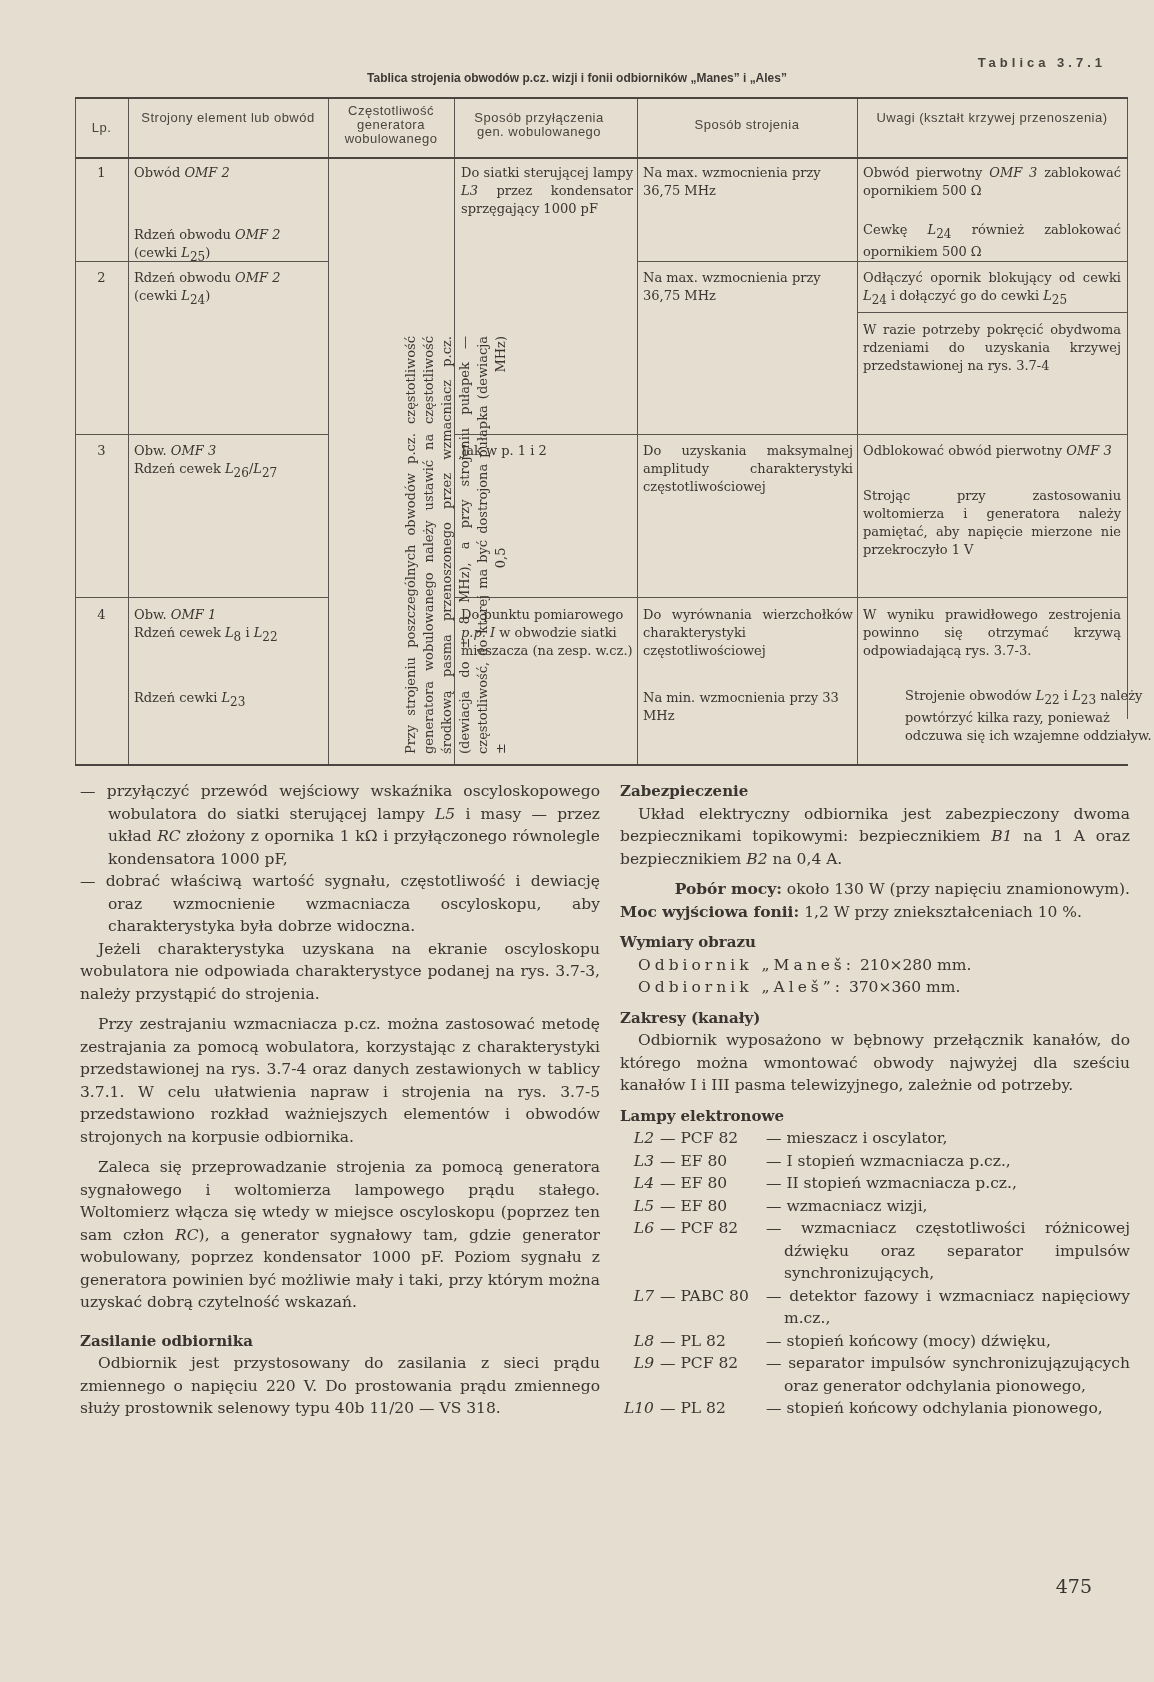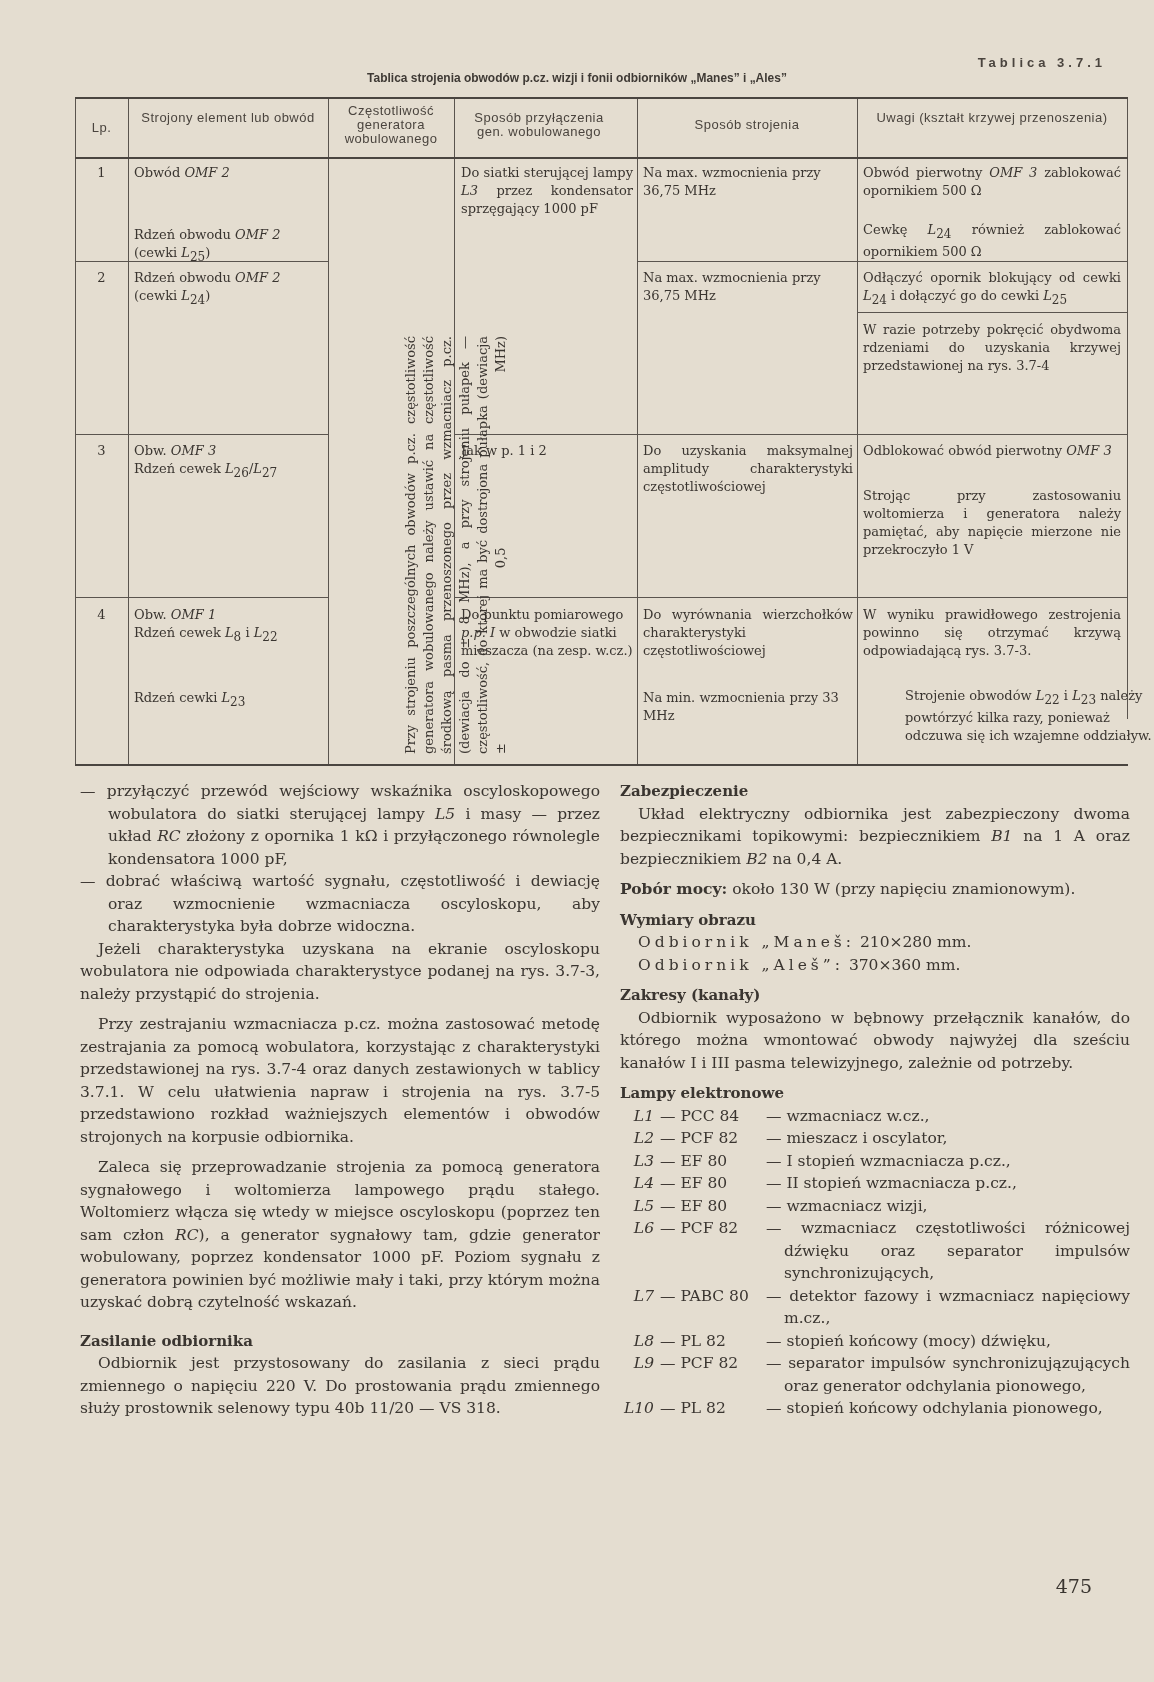--- a/index.html
+++ b/index.html
@@ -121,33 +121,29 @@
   <p class="ind">Jeżeli charakterystyka uzyskana na ekranie oscyloskopu wobulatora nie odpowiada charakterystyce podanej na rys. 3.7-3, należy przystąpić do strojenia.</p>
   <p class="ind gap">Przy zestrajaniu wzmacniacza p.cz. można zastosować metodę zestrajania za pomocą wobulatora, korzystając z charakterystyki przedstawionej na rys. 3.7-4 oraz danych zestawionych w tablicy 3.7.1. W celu ułatwienia napraw i strojenia na rys. 3.7-5 przedstawiono rozkład ważniejszych elementów i obwodów strojonych na korpusie odbiornika.</p>
   <p class="ind gap">Zaleca się przeprowadzanie strojenia za pomocą generatora sygnałowego i woltomierza lampowego prądu stałego. Woltomierz włącza się wtedy w miejsce oscyloskopu (poprzez ten sam człon <i>RC</i>), a generator sygnałowy tam, gdzie generator wobulowany, poprzez kondensator 1000 pF. Poziom sygnału z generatora powinien być możliwie mały i taki, przy którym można uzyskać dobrą czytelność wskazań.</p>
   <p class="h" style="margin-top:16px">Zasilanie odbiornika</p>
   <p class="ind">Odbiornik jest przystosowany do zasilania z sieci prądu zmiennego o napięciu 220 V. Do prostowania prądu zmiennego służy prostownik selenowy typu 40b 11/20 — VS 318.</p>
 </div>
 
 <div class="col" style="left:620px;top:780px;width:510px">
   <p class="h">Zabezpieczenie</p>
   <p class="ind">Układ elektryczny odbiornika jest zabezpieczony dwoma bezpiecznikami topikowymi: bezpiecznikiem <i>B1</i> na 1 A oraz bezpiecznikiem <i>B2</i> na 0,4 A.</p>
-  <p class="gap" style="text-align:left"><b>Pobór mocy:</b><span> około 130 W (przy napięciu znamionowym).</span></p>
+  <p class="gap" style="text-align:right"><b>Pobór mocy:</b><span> około 130 W (przy napięciu znamionowym).</span></p>
+  <p style="text-align:left"><b>Moc wyjściowa fonii:</b><span> 1,2 W przy zniekształceniach 10 %.</span></p>
   <p class="h gap">Wymiary obrazu</p>
   <p style="padding-left:18px;text-align:left"><span class="spaced">Odbiornik „Maneš:</span><span> 210×280 mm.</span></p>
   <p style="padding-left:18px;text-align:left"><span class="spaced">Odbiornik „Aleš”:</span><span> 370×360 mm.</span></p>
   <p class="h gap">Zakresy (kanały)</p>
   <p class="ind">Odbiornik wyposażono w bębnowy przełącznik kanałów, do którego można wmontować obwody najwyżej dla sześciu kanałów I i III pasma telewizyjnego, zależnie od potrzeby.</p>
   <p class="h gap">Lampy elektronowe</p>
   <div id="tubes">
-      <div class="lamp">
-        <span class="n">L1</span>
-        <span class="t">— PCC 84</span>
-        <span class="d">— wzmacniacz w.cz.,</span>
-      </div>
       <div class="lamp">
         <span class="n">L2</span>
         <span class="t">— PCF 82</span>
         <span class="d">— mieszacz i oscylator,</span>
       </div>
       <div class="lamp">
         <span class="n">L3</span>
         <span class="t">— EF 80</span>
         <span class="d">— I stopień wzmacniacza p.cz.,</span>
       </div>

